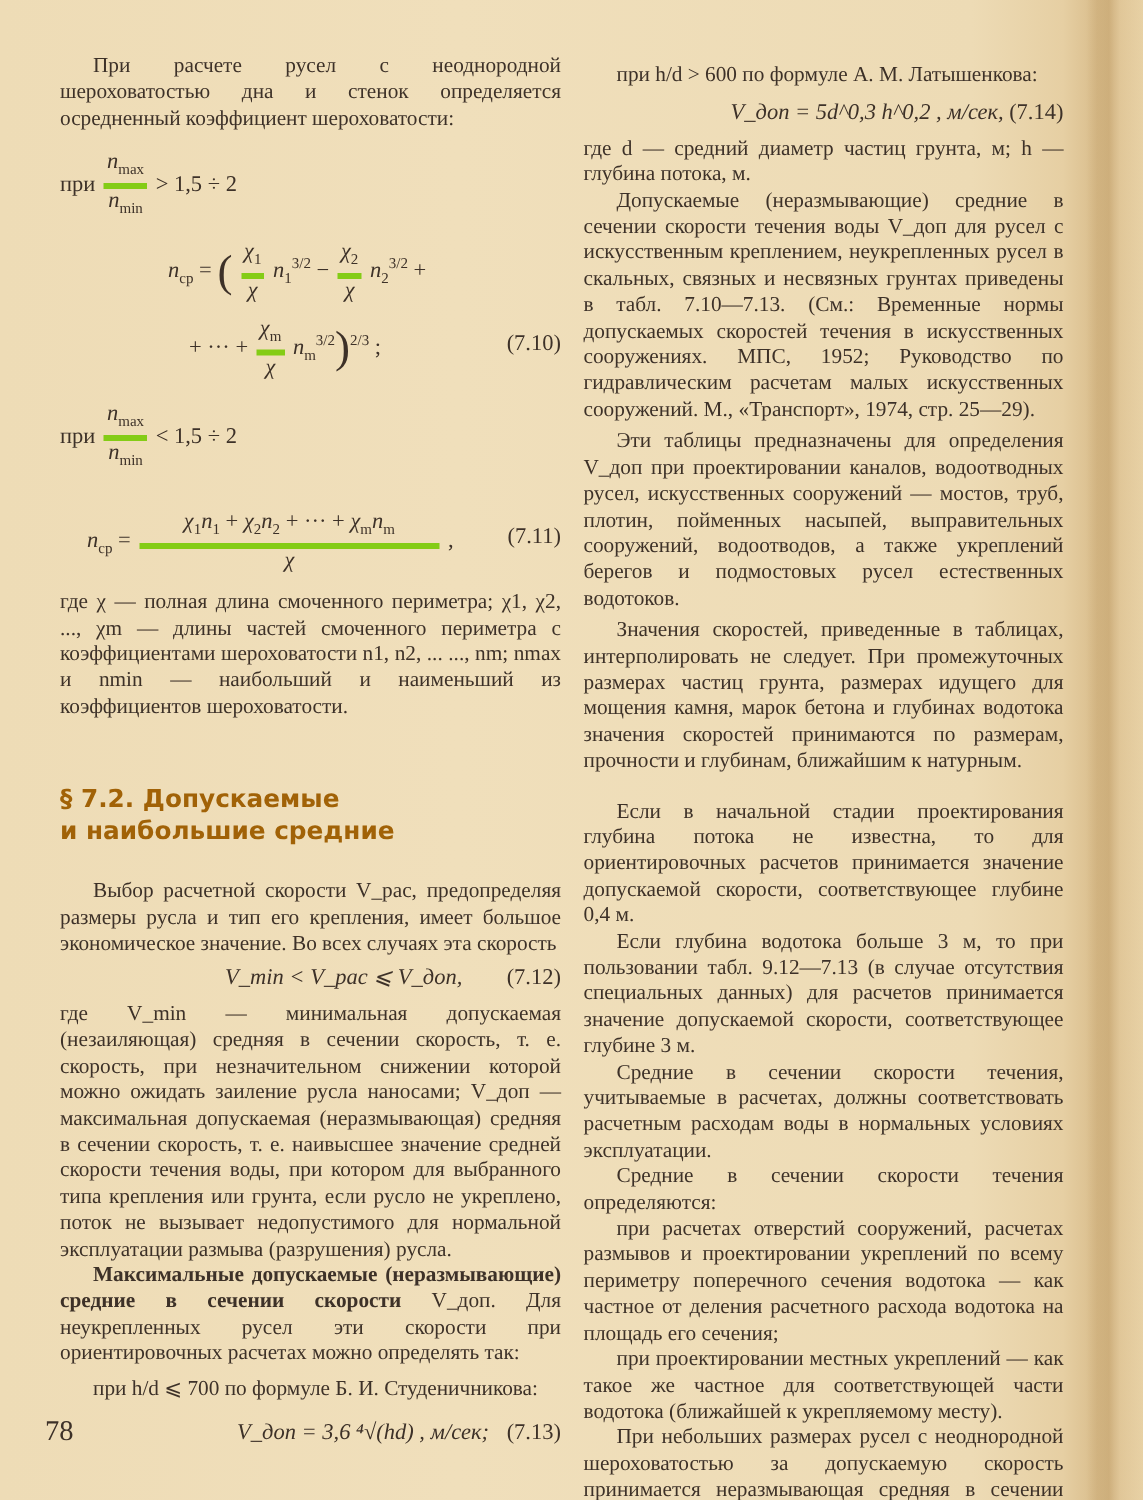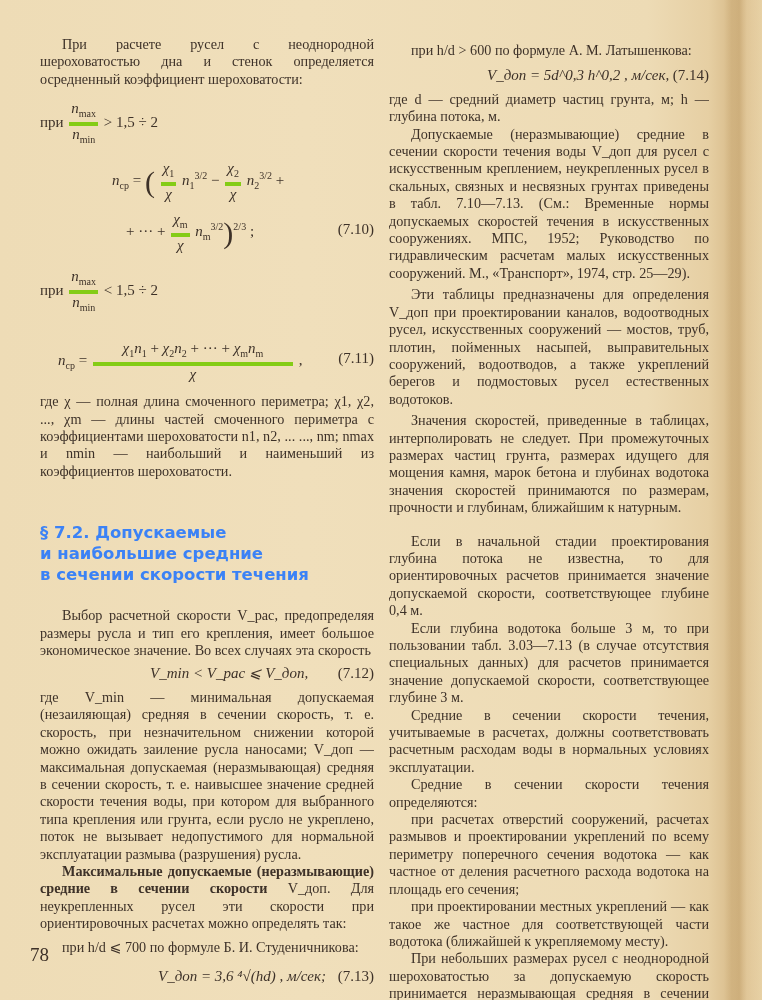--- a/index.html
+++ b/index.html
@@ -21,21 +21,21 @@
   .ital { font-style: italic; }
   .bold { font-weight: bold; }
   .formula { position: relative; white-space: nowrap; text-align: left; font-size: 15px; }
   .eqno { position: absolute; right: 0; }
   .frac { display: inline-block; vertical-align: middle; text-align: center; margin: 0 2px; }
   .frac .num { display: block; border-bottom: 4px solid #84cc16; padding: 0 2px; line-height: 17px; }
   .frac .den { display: block; padding: 0 2px; line-height: 17px; }
   sub, sup { font-size: 10px; }
   .heading {
     font-family: "DejaVu Sans", "Liberation Sans", sans-serif; font-weight: bold;
-    font-size: 16.5px; line-height: 21px; text-align: left; color: #3b82f6;
+    font-size: 16.5px; line-height: 21px; text-align: left; color: #a16207;
     margin: 42px 0 22px 0;
   }
   .page-number { position: absolute; left: 30px; top: 944px; font-size: 19px; }
   .big-paren { font-size: 30px; vertical-align: middle; line-height: 10px; font-weight: 200; }
 </style>
 </head>
 <body>
 
 <div class="page-shade"></div>
 
@@ -81,21 +81,20 @@
       <span class="den"><i>χ</i></span>
     </span> ,
     <span class="eqno" style="top:10px;">(7.11)</span>
   </div>
 
   <p style="margin-top:10px;">где χ — полная длина смоченного периметра; χ1, χ2, ..., χm — длины частей смоченного периметра с коэффициентами шероховатости n1, n2, ... ..., nm; nmax и nmin — наибольший и наименьший из коэффициентов шероховатости.</p>
 
   <div class="heading">
     <div>§ 7.2. Допускаемые</div>
     <div>и наибольшие средние</div>
-    <div>в сечении скорости течения</div>
   </div>
 
   <p class="ind">Выбор расчетной скорости V_рас, предопределяя размеры русла и тип его крепления, имеет большое экономическое значение. Во всех случаях эта скорость</p>
 
   <div class="formula" style="margin:6px 0 6px 0; padding-left:110px;">
     <span class="ital">V_min &lt; V_рас ⩽ V_доп,</span>
     <span class="eqno">(7.12)</span>
   </div>
 
   <p>где V_min — минимальная допускаемая (незаиляющая) средняя в сечении скорость, т. е. скорость, при незначительном снижении которой можно ожидать заиление русла наносами; V_доп — максимальная допускаемая (неразмывающая) средняя в сечении скорость, т. е. наивысшее значение средней скорости течения воды, при котором для выбранного типа крепления или грунта, если русло не укреплено, поток не вызывает недопустимого для нормальной эксплуатации размыва (разрушения) русла.</p>
@@ -119,21 +118,21 @@
   <div class="formula" style="margin:8px 0 6px 0; padding-left:98px;">
     <span class="ital">V_доп = 5d^0,3 h^0,2 , м/сек,</span>
     <span class="eqno">(7.14)</span>
   </div>
 
   <p>где d — средний диаметр частиц грунта, м; h — глубина потока, м.</p>
   <p class="ind">Допускаемые (неразмывающие) средние в сечении скорости течения воды V_доп для русел с искусственным креплением, неукрепленных русел в скальных, связных и несвязных грунтах приведены в табл. 7.10—7.13. (См.: Временные нормы допускаемых скоростей течения в искусственных сооружениях. МПС, 1952; Руководство по гидравлическим расчетам малых искусственных сооружений. М., «Транспорт», 1974, стр. 25—29).</p>
   <p class="ind" style="margin-top:4px;">Эти таблицы предназначены для определения V_доп при проектировании каналов, водоотводных русел, искусственных сооружений — мостов, труб, плотин, пойменных насыпей, выправительных сооружений, водоотводов, а также укреплений берегов и подмостовых русел естественных водотоков.</p>
   <p class="ind" style="margin-top:4px;">Значения скоростей, приведенные в таблицах, интерполировать не следует. При промежуточных размерах частиц грунта, размерах идущего для мощения камня, марок бетона и глубинах водотока значения скоростей принимаются по размерам, прочности и глубинам, ближайшим к натурным.</p>
   <p class="ind" style="margin-top:16px;">Если в начальной стадии проектирования глубина потока не известна, то для ориентировочных расчетов принимается значение допускаемой скорости, соответствующее глубине 0,4 м.</p>
-  <p class="ind">Если глубина водотока больше 3 м, то при пользовании табл. 3.03—7.13 (в случае отсутствия специальных данных) для расчетов принимается значение допускаемой скорости, соответствующее глубине 3 м.</p>
+  <p class="ind">Если глубина водотока больше 3 м, то при пользовании табл. 9.12—7.13 (в случае отсутствия специальных данных) для расчетов принимается значение допускаемой скорости, соответствующее глубине 3 м.</p>
   <p class="ind">Средние в сечении скорости течения, учитываемые в расчетах, должны соответствовать расчетным расходам воды в нормальных условиях эксплуатации.</p>
   <p class="ind">Средние в сечении скорости течения определяются:</p>
   <p class="ind">при расчетах отверстий сооружений, расчетах размывов и проектировании укреплений по всему периметру поперечного сечения водотока — как частное от деления расчетного расхода водотока на площадь его сечения;</p>
   <p class="ind">при проектировании местных укреплений — как такое же частное для соответствующей части водотока (ближайшей к укрепляемому месту).</p>
   <p class="ind">При небольших размерах русел с неоднородной шероховатостью за допускаемую скорость принимается неразмывающая средняя в сечении скорость для наиболее слабого типа укрепления.</p>
 
 </div>
 
 <div class="page-number">78</div>
 

